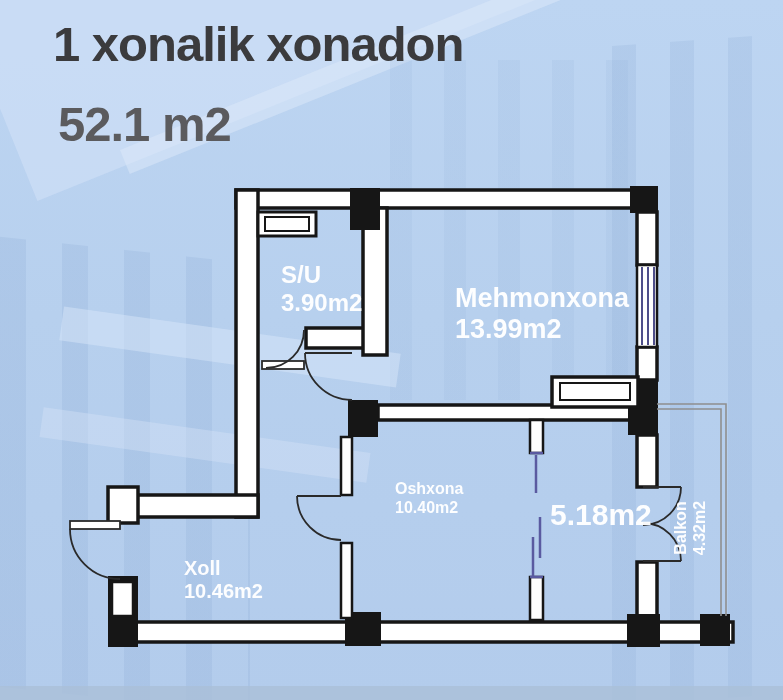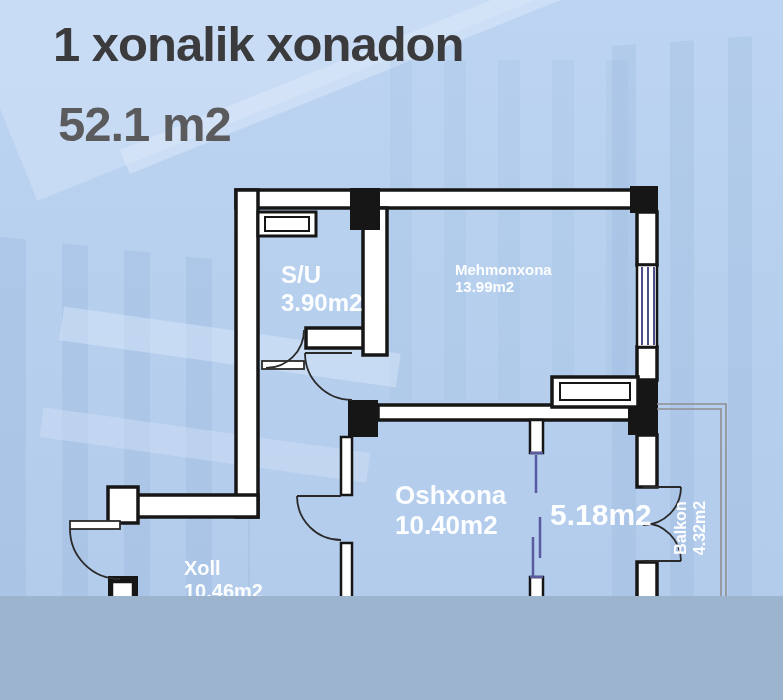--- a/index.html
+++ b/index.html
@@ -1,17 +1,17 @@
 <!DOCTYPE html>
 <html><head>
 <meta charset="utf-8">
 <style>
   html,body{margin:0;padding:0;background:#9db4cf;}
   #stage{
-    position:relative;width:783px;height:596px;overflow:hidden;
+    position:relative;width:783px;height:700px;overflow:hidden;
     font-family:"Liberation Sans",sans-serif;
     background:linear-gradient(180deg,#bdd5f2 0%,#b7d0ee 45%,#b3ccec 100%);
   }
   
   .bg{position:absolute;pointer-events:none;}
   .roof1{left:-60px;top:-40px;width:1000px;height:260px;background:#d3e1f7;opacity:.55;transform:rotate(-22deg);transform-origin:0 0;}
   .roof2{left:120px;top:150px;width:900px;height:26px;background:#dde9fa;opacity:.5;transform:rotate(-22deg);transform-origin:0 0;}
   .winL{left:0;top:250px;width:250px;height:450px;opacity:.5;
     background:repeating-linear-gradient(90deg,rgba(146,176,216,.55) 0 26px,rgba(255,255,255,0) 26px 62px);
     transform:skewY(6deg);}
@@ -26,22 +26,22 @@
 
   svg{position:absolute;left:0;top:0;}
 
   
   .title1{position:absolute;left:53px;top:16px;font-size:49px;font-weight:700;color:#3b3b3d;letter-spacing:-1px;}
   .title2{position:absolute;left:26px;top:96px;font-size:49px;font-weight:700;color:#5b5b5e;letter-spacing:-1px;margin-left:32px;}
 
   
   .rl{position:absolute;color:rgba(255,255,255,.97);font-weight:600;line-height:1.16;white-space:nowrap;}
   .rl-su{left:281px;top:261px;font-size:24px;}
-  .rl-meh{left:455px;top:261px;font-size:15px;}
-  .rl-osh{left:395px;top:480px;font-size:26px;}
+  .rl-meh{left:455px;top:283px;font-size:27px;}
+  .rl-osh{left:395px;top:480px;font-size:16px;}
   .rl-xoll{left:184px;top:557px;font-size:20px;}
   .rl-r5{left:550px;top:498px;font-size:30px;font-weight:600;}
   .rl-balkon{left:650px;top:509px;width:82px;height:38px;font-size:16px;text-align:center;
     transform:rotate(-90deg);transform-origin:center;}
 </style>
 </head>
 <body>
 
 <div id="stage">
 

